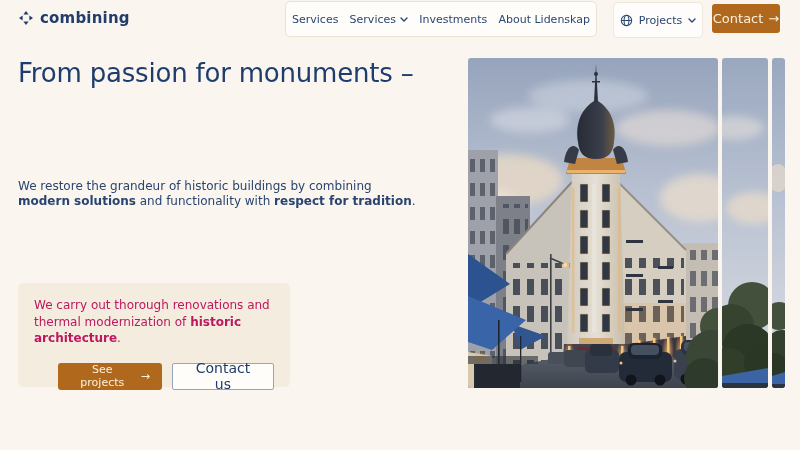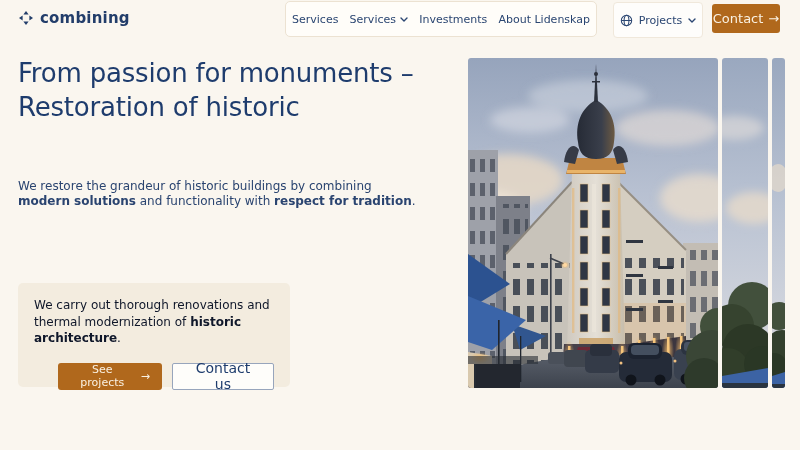--- a/index.html
+++ b/index.html
@@ -34,21 +34,21 @@
   
   .hero-title{position:absolute;left:18px;top:56px;width:430px;
     font-size:26px;line-height:34px;font-weight:500;color:#1e3c6d;letter-spacing:-.2px;}
   .hero-intro{position:absolute;left:18px;top:179px;width:400px;
     font-size:12px;line-height:15px;color:#2a4470;}
   .hero-intro b{font-weight:700;}
   .hero-card{
     position:absolute;left:18px;top:283px;width:272px;height:104px;box-sizing:border-box;
     background:#f3ecdf;border-radius:5px;padding:14px 16px;
   }
-  .card-text{font-size:12px;line-height:16.5px;color:#0f172a;}
+  .card-text{font-size:12px;line-height:16.5px;color:#be185d;}
   .card-text b{font-weight:700;}
   .card-buttons{display:flex;gap:10px;margin-top:16px;padding-left:24px;}
   .btn-primary{
     height:27px;padding:0 12px;background:#b0681c;border:none;border-radius:3px;
     color:#faf1e2;font-size:11px;font-family:inherit;cursor:pointer;
     display:flex;align-items:center;gap:6px;
   }
   .btn-secondary{
     height:27px;padding:0 14px;background:#fefdfa;border:1px solid #97a5bc;border-radius:2px;
     color:#1e3c6d;font-size:14px;font-family:inherit;cursor:pointer;
@@ -109,21 +109,20 @@
     </svg>
 </div>
 
 <button class="btn-contact">
   <span>Contact</span>
   <span>→</span>
 </button>
 
 <h1 class="hero-title" style="margin:0;">
   <div>From passion for monuments –</div>
-  <div>Restoration of historic</div>
 </h1>
 
 <p class="hero-intro" style="margin:0;">
   <span>We restore the grandeur of historic buildings by combining </span><b>modern solutions</b><span> and functionality with </span><b>respect for tradition</b><span>.</span>
 </p>
 
 <div class="hero-card">
   <div class="card-text">
     <span>We carry out thorough renovations and thermal modernization of </span><b>historic architecture</b><span>.</span>
   </div>

